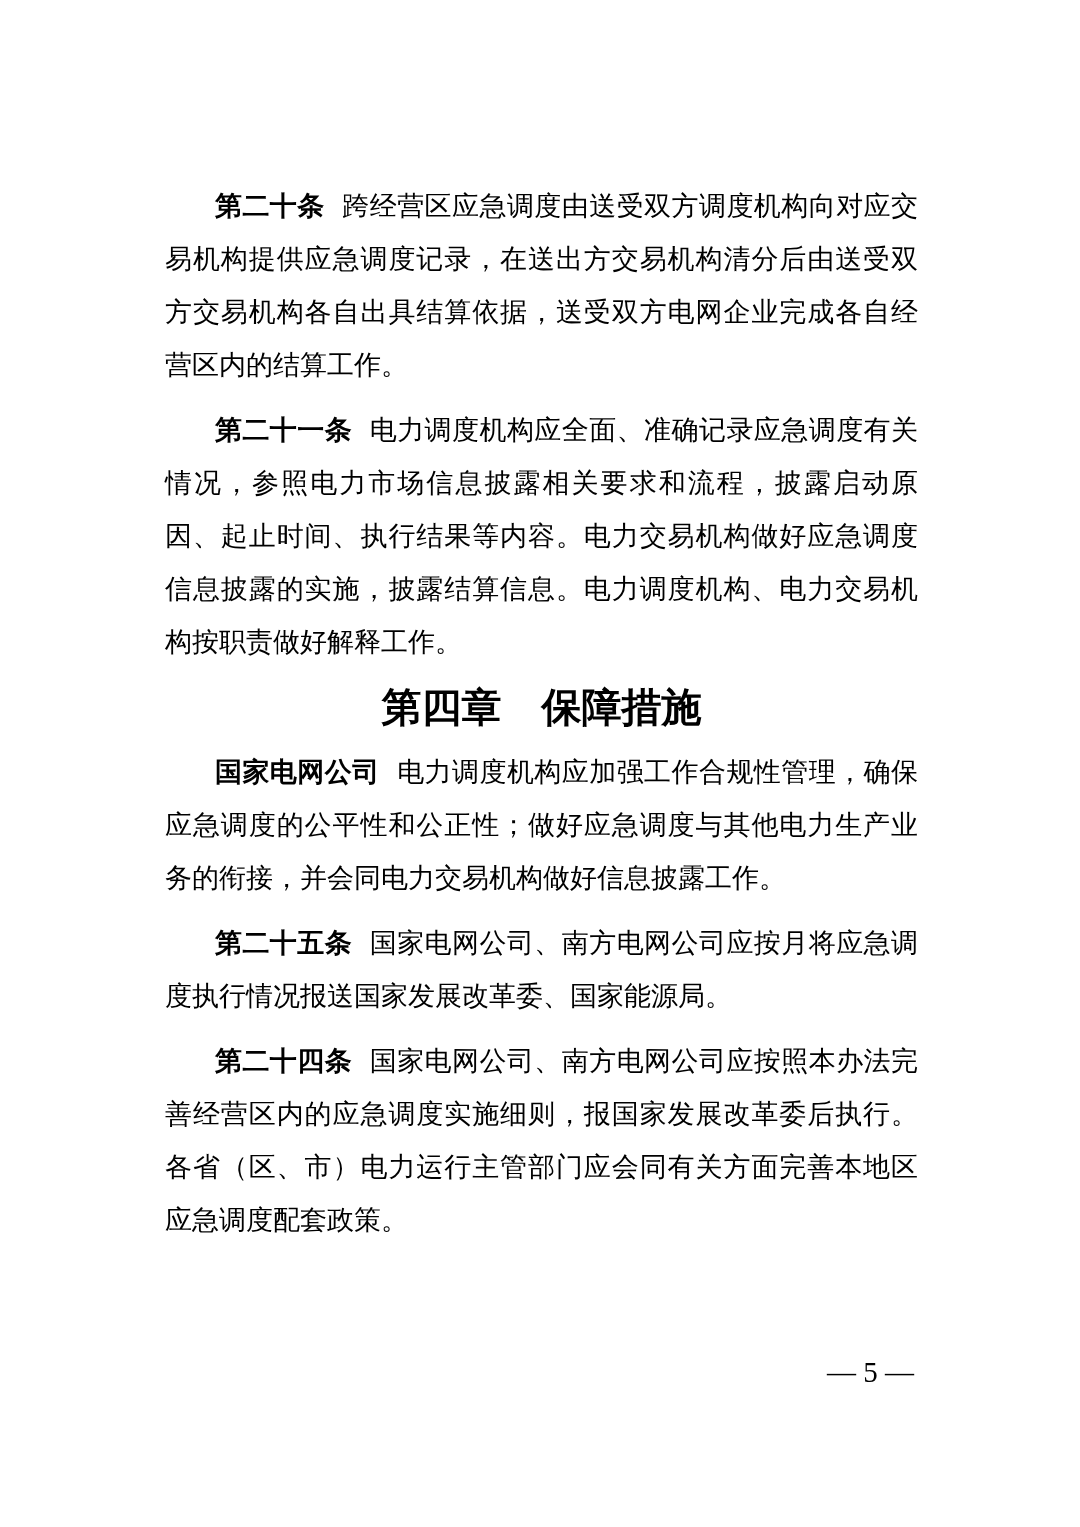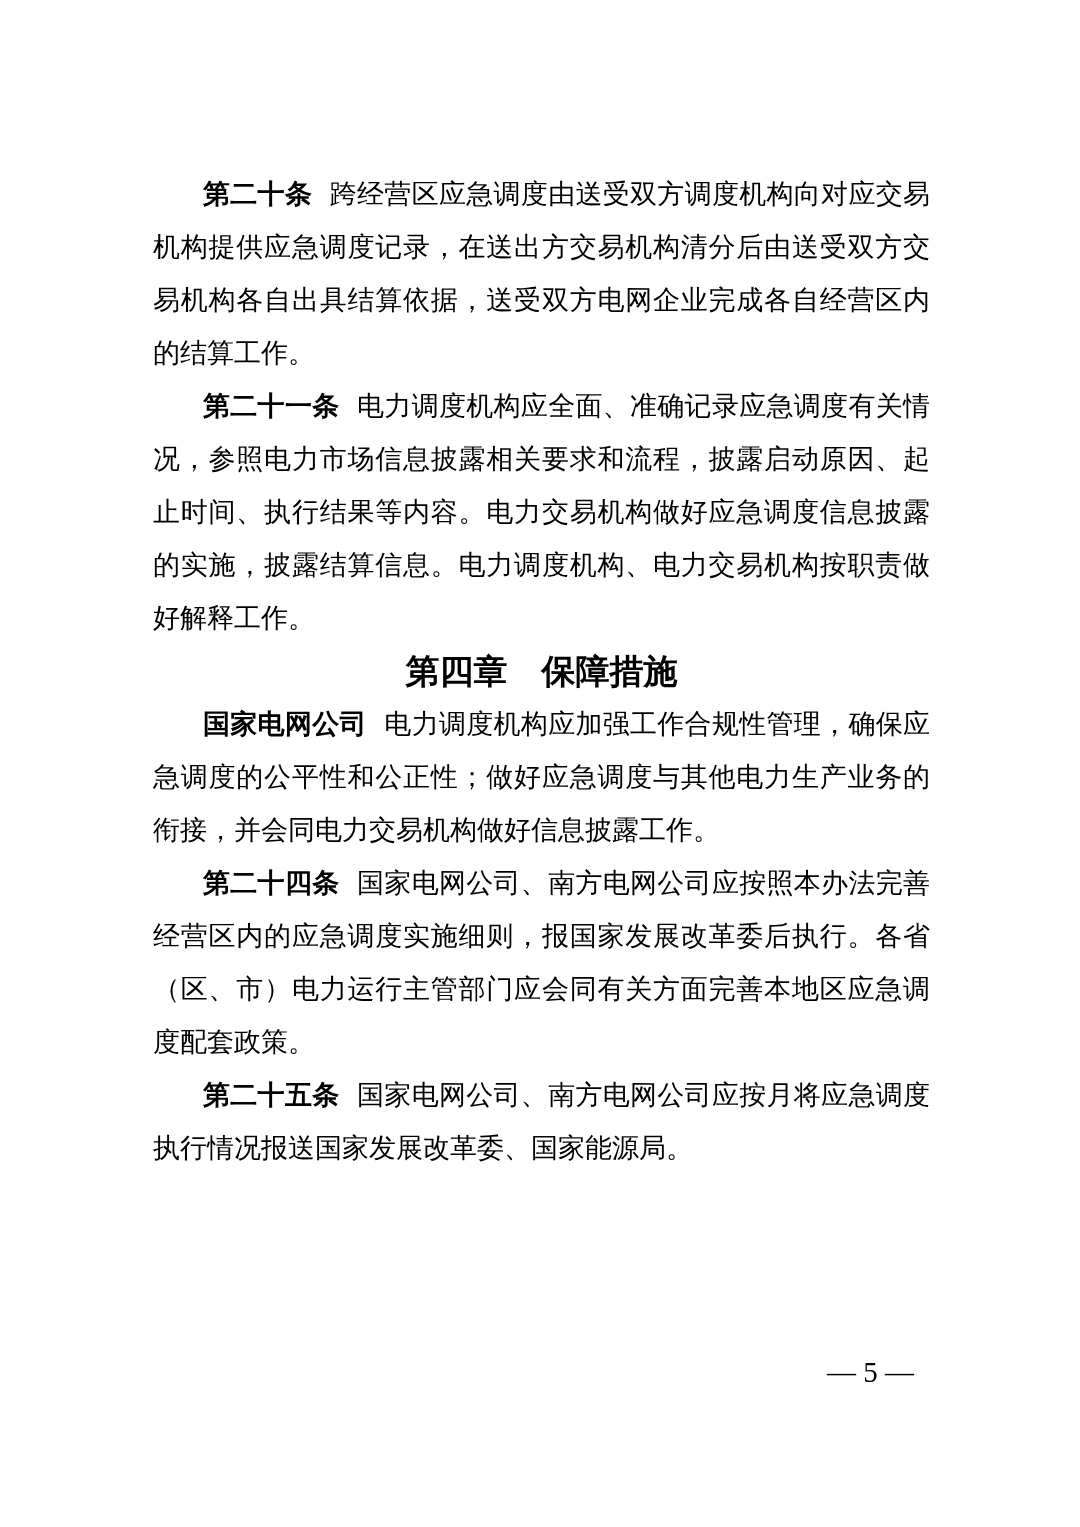--- a/index.html
+++ b/index.html
@@ -19,37 +19,37 @@
     position: absolute;
     left: 153px;
     top: 168px;
     width: 777px;
     font-family: "Liberation Serif", "DejaVu Serif", serif;
     font-size: 27px;
     line-height: 53px;
     text-align: justify;
   }
   p.article {
-    margin: 0;
+    margin: 12px;
     padding: 0;
     text-indent: 50px;
   }
   .article-label {
     font-family: "Liberation Sans", "DejaVu Sans", sans-serif;
     font-weight: 700;
     margin-right: 0.65em;
   }
   h2.chapter-heading {
     margin: 0;
     padding: 0;
     text-indent: 0;
     text-align: center;
     font-family: "Liberation Sans", "DejaVu Sans", sans-serif;
     font-weight: 700;
-    font-size: 34px;
+    font-size: 40px;
     line-height: 53px;
   }
   .page-footer {
     position: absolute;
     top: 1352px;
     right: 166px;
     font-family: "Liberation Serif", "DejaVu Serif", serif;
     font-size: 29px;
     line-height: 40px;
     color: #000000;
@@ -64,23 +64,23 @@
 
     <p class="article"><span class="article-label">第二十条</span><span class="article-text">跨经营区应急调度由送受双方调度机构向对应交易机构提供应急调度记录，在送出方交易机构清分后由送受双方交易机构各自出具结算依据，送受双方电网企业完成各自经营区内的结算工作。</span></p>
 
     <p class="article"><span class="article-label">第二十一条</span><span class="article-text">电力调度机构应全面、准确记录应急调度有关情况，参照电力市场信息披露相关要求和流程，披露启动原因、起止时间、执行结果等内容。电力交易机构做好应急调度信息披露的实施，披露结算信息。电力调度机构、电力交易机构按职责做好解释工作。</span></p>
 
     <h2 class="chapter-heading">第四章　保障措施</h2>
 
     <p class="article"><span class="article-label">国家电网公司</span><span class="article-text">电力调度机构应加强工作合规性管理，确保应急调度的公平性和公正性；做好应急调度与其他电力生产业务的衔接，并会同电力交易机构做好信息披露工作。</span></p>
 
 
+    <p class="article"><span class="article-label">第二十五条</span><span class="article-text">国家电网公司、南方电网公司应按月将应急调度执行情况报送国家发展改革委、国家能源局。</span></p>
+
     <p class="article"><span class="article-label">第二十四条</span><span class="article-text">国家电网公司、南方电网公司应按照本办法完善经营区内的应急调度实施细则，报国家发展改革委后执行。各省（区、市）电力运行主管部门应会同有关方面完善本地区应急调度配套政策。</span></p>
-
-    <p class="article"><span class="article-label">第二十五条</span><span class="article-text">国家电网公司、南方电网公司应按月将应急调度执行情况报送国家发展改革委、国家能源局。</span></p>
 
   </main>
 
   <div class="page-footer">
     <span>— 5 —</span>
   </div>
 
 </div>
 
 </body></html>

